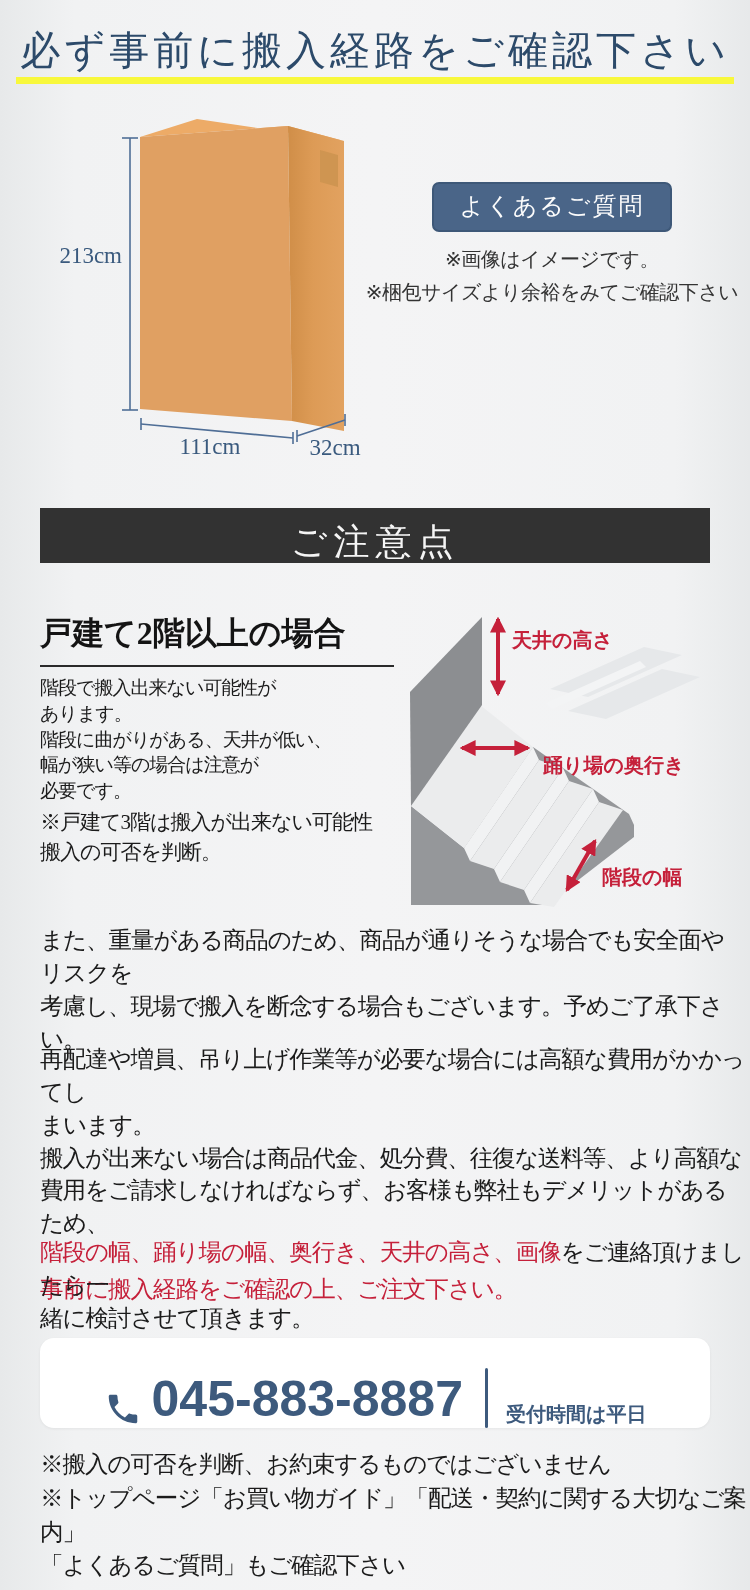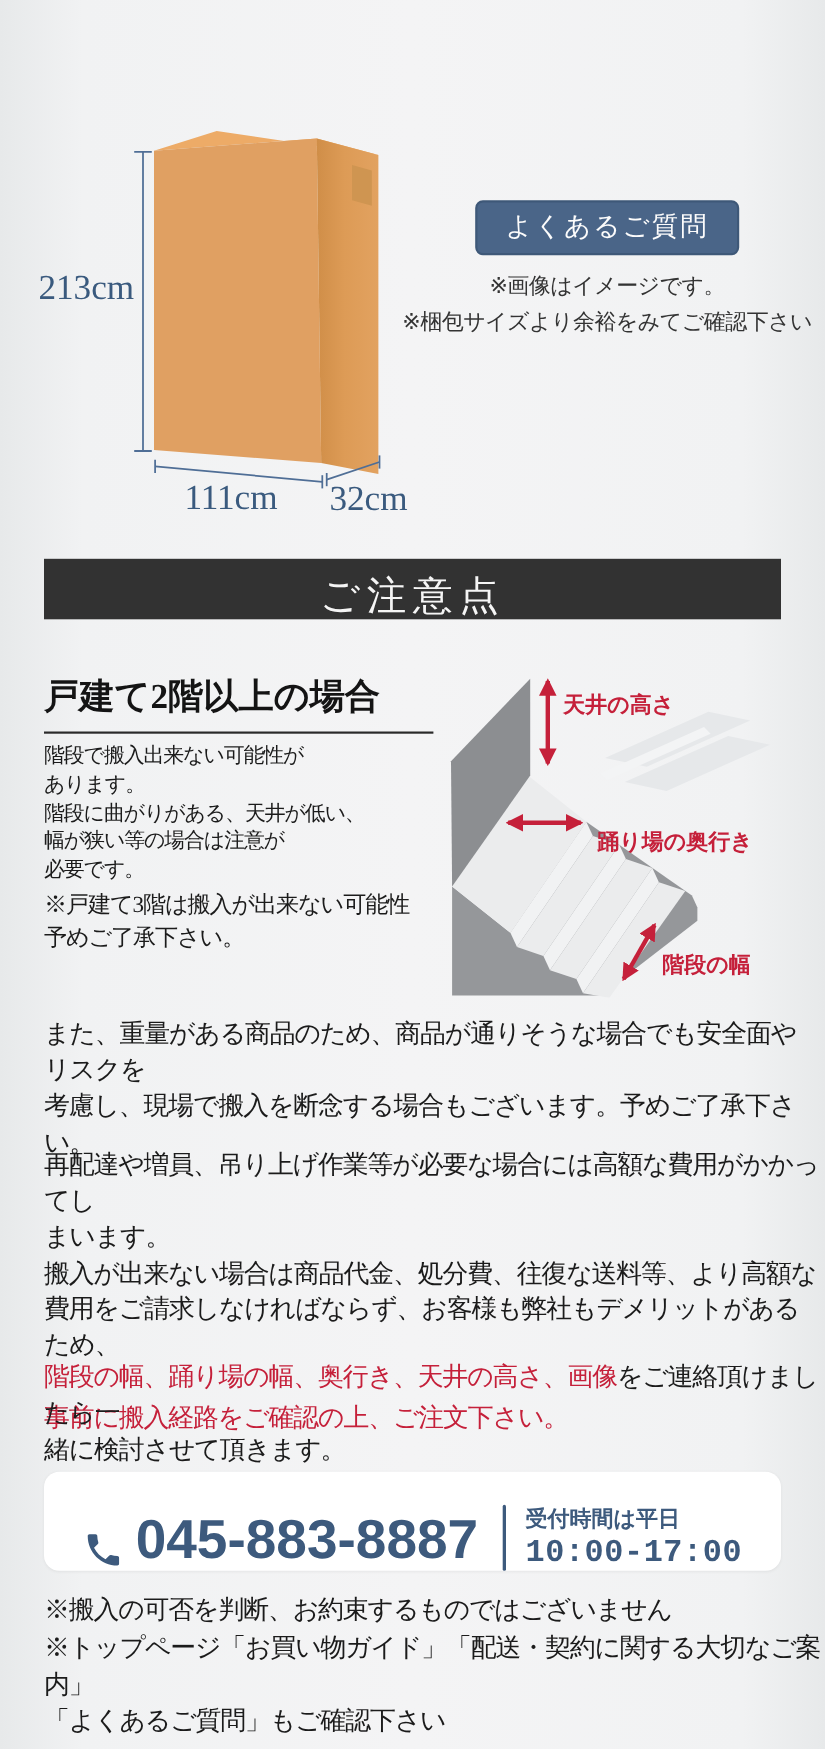--- a/index.html
+++ b/index.html
@@ -12,21 +12,21 @@
   .serif{font-family:"Liberation Serif","DejaVu Serif",serif;}
 
   
   .title-wrap{left:0;top:28px;width:750px;text-align:center;}
   .title{
     display:inline-block;font-size:40px;letter-spacing:4px;color:#2c4a6a;
     border-bottom:7px solid #f8f83c;padding:0 4px 3px 4px;line-height:1.15;white-space:nowrap;
   }
 
   
-  .dim-label{font-size:32px;color:#3a5a7e;letter-spacing:0;font-family:Liberation Serif, serif;}
+  .dim-label{font-size:23px;color:#3a5a7e;letter-spacing:0;font-family:Liberation Serif, serif;}
 
   
   .pkg-col{left:362px;top:182px;width:380px;text-align:center;}
   .pkg-badge{
     display:inline-block;background:#4a6588;border:2px solid #3e5878;border-radius:7px;
     color:#fcfcfc;font-size:24px;letter-spacing:2px;padding:6px 26px 8px 26px;
   }
   .pkg-size{margin-top:14px;font-size:38px;color:#33506e;letter-spacing:1px;white-space:nowrap;}
   .pkg-note{margin-top:14px;font-size:20px;color:#333;letter-spacing:-0.5px;font-family:"Liberation Sans","DejaVu Sans",sans-serif;}
   .pkg-note + .pkg-note{margin-top:6px;}
@@ -68,20 +68,23 @@
   
   .footer-notes{left:40px;top:1448px;width:706px;font-size:23.5px;line-height:1.44;letter-spacing:-1px;color:#1b1b1b;white-space:pre-line;}
 
   svg text{font-family:"Liberation Sans","DejaVu Sans",sans-serif;}
 </style>
 </head>
 <body>
 
 <div class="page">
 
+  <div class="abs title-wrap">
+    <span class="title serif">必ず事前に搬入経路をご確認下さい</span>
+  </div>
 
   <svg class="abs" style="left:85px;top:108px;" width="285" height="360" viewBox="0 0 285 360">
 
     <polygon points="55,29 112,11 259,33 203,18" fill="#edab67"></polygon>
 
     <polygon points="55,29 203,18 207,313 55,301" fill="#e0a062"></polygon>
 
     <defs>
       <linearGradient id="sideg" x1="0" y1="0" x2="1" y2="0">
         <stop offset="0" stop-color="#d08e48"></stop>
@@ -124,21 +127,21 @@
   <div class="abs banner serif">ご注意点</div>
 
   <div class="abs sec-col">
     <div class="sec-head serif">戸建て2階以上の場合</div>
     <div class="sec-body serif">階段で搬入出来ない可能性が
 あります。
 階段に曲がりがある、天井が低い、
 幅が狭い等の場合は注意が
 必要です。</div>
     <div class="sec-note serif">※戸建て3階は搬入が出来ない可能性
-予めご了承下さい。</div>
+搬入の可否を判断。</div>
   </div>
 
   <svg class="abs" style="left:400px;top:593px;" width="340" height="314" viewBox="0 0 340 314">
     <defs>
       <marker id="ah" viewBox="0 0 10 10" refX="8.5" refY="5" markerWidth="4" markerHeight="4" orient="auto-start-reverse">
         <path d="M0,0 L10,5 L0,10 z" fill="#c5203a"></path>
       </marker>
     </defs>
 
     <polygon points="150,96 244,54 282,62 188,104" fill="#e6e8ea"></polygon>
@@ -186,21 +189,20 @@
 緒に検討させて頂きます。</span></div>
 
   <div class="abs phone-card">
     <svg width="38" height="38" viewBox="0 0 24 24">
       <path fill="#3d5a7d" d="M6.62 10.79c1.44 2.83 3.76 5.14 6.59 6.59l2.2-2.2c.27-.27.67-.36 1.02-.24 1.12.37 2.33.57 3.57.57.55 0 1 .45 1 1V20c0 .55-.45 1-1 1-9.39 0-17-7.61-17-17 0-.55.45-1 1-1h3.5c.55 0 1 .45 1 1 0 1.25.2 2.45.57 3.57.11.35.03.74-.25 1.02l-2.2 2.2z"></path>
     </svg>
     <div class="phone-num">045-883-8887</div>
     <div class="phone-divider"></div>
     <div class="hours">
       <div class="hours-l1">受付時間は平日</div>
-      <div class="hours-l2">10:00-17:00</div>
     </div>
   </div>
 
   <div class="abs footer-notes serif">※搬入の可否を判断、お約束するものではございません
 ※トップページ「お買い物ガイド」「配送・契約に関する大切なご案内」
 「よくあるご質問」もご確認下さい</div>
 
 </div>
 
 </body></html>

